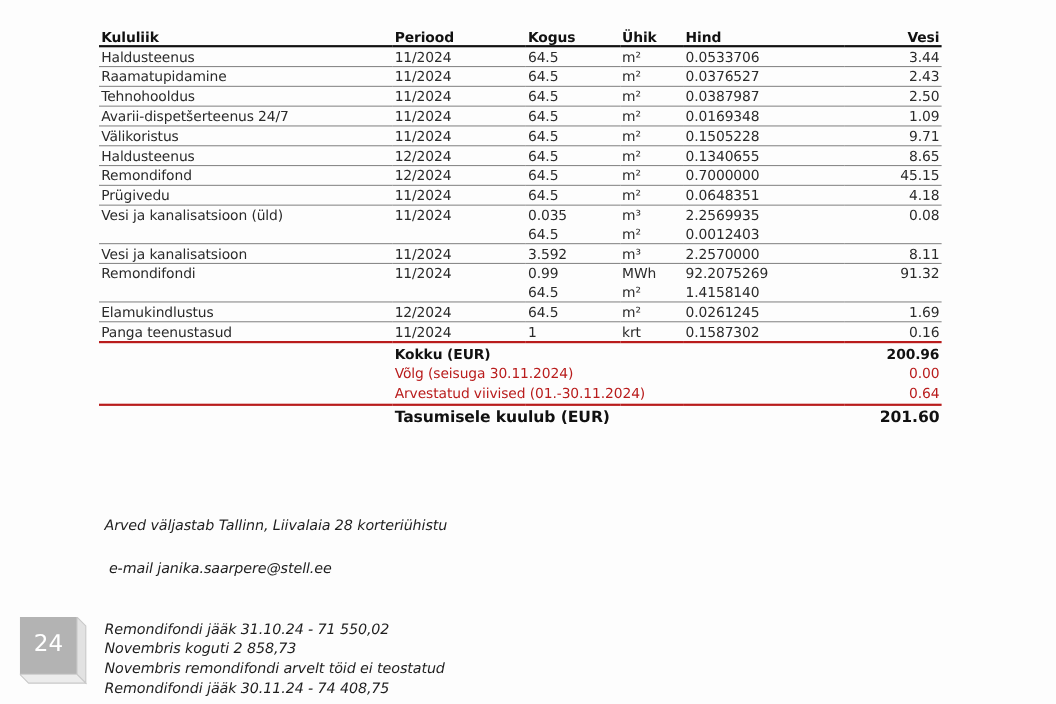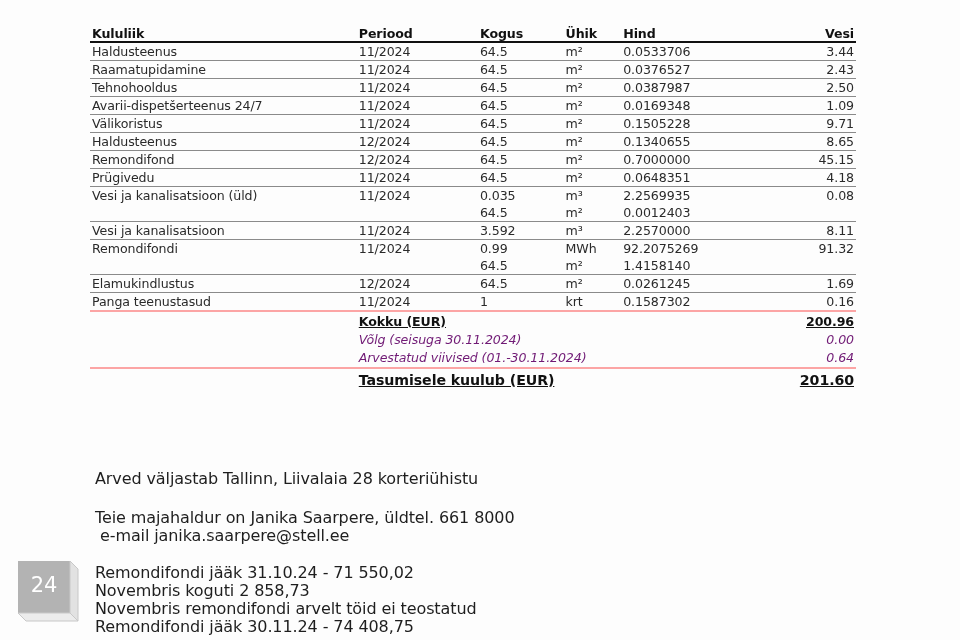--- a/index.html
+++ b/index.html
@@ -44,32 +44,33 @@
   table.bill tr.sep td { border-bottom: 1px solid #8a8a8a; }
   table.bill tr.sub td { border-bottom: none; }
   .c-name  { width: 266px; }
   .c-per   { width: 120px; }
   .c-qty   { width: 78px; text-align: left; padding-right: 6px !important; }
   .c-unit  { width: 56px; }
   .c-price { width: 146px; text-align: left; }
   .c-sum   { width: 84px;  text-align: right !important; padding-right: 2px !important; }
   th.c-qty, th.c-price, th.c-sum { text-align: right; }
 
-  table.bill tr.thick-top td { border-top: 2px solid #fca5a5; text-decoration: underline; }
+  table.bill tr.thick-top td { border-top: 2px solid #b91c1c; }
   tr.total td { font-weight: bold; color: #111; height: 19px; line-height: 19px; }
-  tr.extra td { color: #701a75; height: 18px; line-height: 18px; font-style: italic; }
+  tr.extra td { color: #b91c1c; height: 18px; line-height: 18px; }
   tr.grand td { font-weight: bold; color: #111; font-size: 14.2px; height: 22px; line-height: 22px; }
 
   .notes {
     position: absolute;
     left: 95px;
-    font-size: 16px;
+    font-size: 13px;
     color: #1e1e1e;
     line-height: 18px;
     letter-spacing: -0.1px;
+    font-style: italic;
   }
   .notes p { margin: 0; white-space: pre; }
   .n1 { top: 470px; }
   .n2 { top: 509px; }
   .n3 { top: 564px; }
 
   .page-badge {
     position: absolute;
     left: 18px; top: 561px;
     width: 52px; height: 60px;
@@ -245,21 +246,20 @@
         <td class="c-sum">201.60</td>
       </tr>
     </tbody>
   </table>
 
   <div class="notes n1">
     <p>Arved väljastab Tallinn, Liivalaia 28 korteriühistu</p>
   </div>
 
   <div class="notes n2">
-    <p>Teie majahaldur on Janika Saarpere, üldtel. 661 8000</p>
     <p> e-mail janika.saarpere@stell.ee</p>
   </div>
 
   <div class="notes n3">
     <p>Remondifondi jääk 31.10.24 - 71 550,02</p>
     <p>Novembris koguti 2 858,73</p>
     <p>Novembris remondifondi arvelt töid ei teostatud</p>
     <p>Remondifondi jääk 30.11.24 - 74 408,75</p>
   </div>
 

